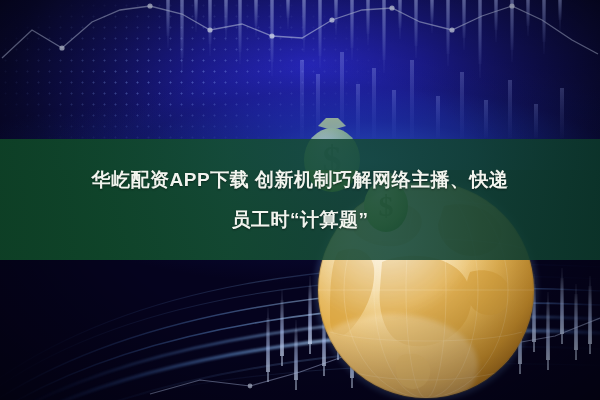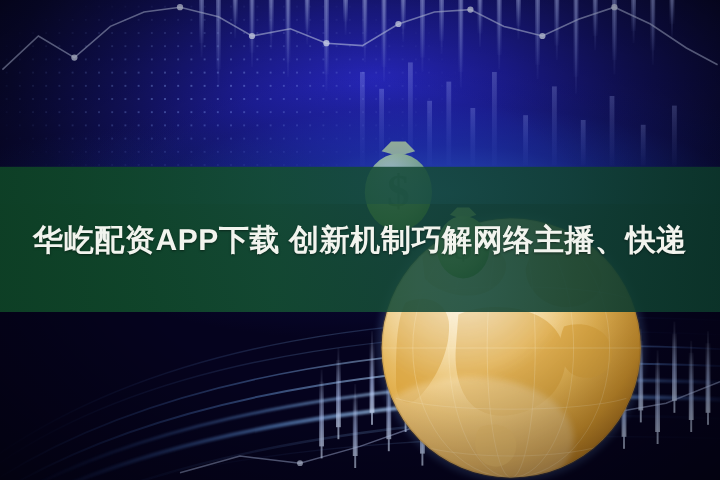--- a/index.html
+++ b/index.html
@@ -79,21 +79,21 @@
         rgba(18,66,52,0.90) 78%,
         rgba(12,54,42,0.93) 100%);
     display: flex;
     flex-direction: column;
     align-items: center;
     justify-content: center;
     box-sizing: border-box;
   }
   #title-band .hl {
     color: #f2f4ee;
-    font-size: 25px;
+    font-size: 19px;
     font-weight: bold;
     line-height: 40px;
     letter-spacing: 0.5px;
     white-space: nowrap;
     text-align: center;
     text-shadow: 0 1px 2px rgba(0,0,0,0.45);
   }
 </style>
 </head>
 <body>
@@ -366,15 +366,16 @@
       </g>
     </g>
   </svg>
 
   <div class="layer dot-grid-low" style="inset:auto;"></div>
   <div class="layer bg-lower-glow" style="inset:auto;left:0;width:600px;height:170px;"></div>
   <div class="layer bg-vignette"></div>
 
   <div id="title-band">
     <div class="hl">华屹配资APP下载 创新机制巧解网络主播、快递</div>
+    <div class="hl">员工时“计算题”</div>
   </div>
 
 </div>
 
 </body></html>

